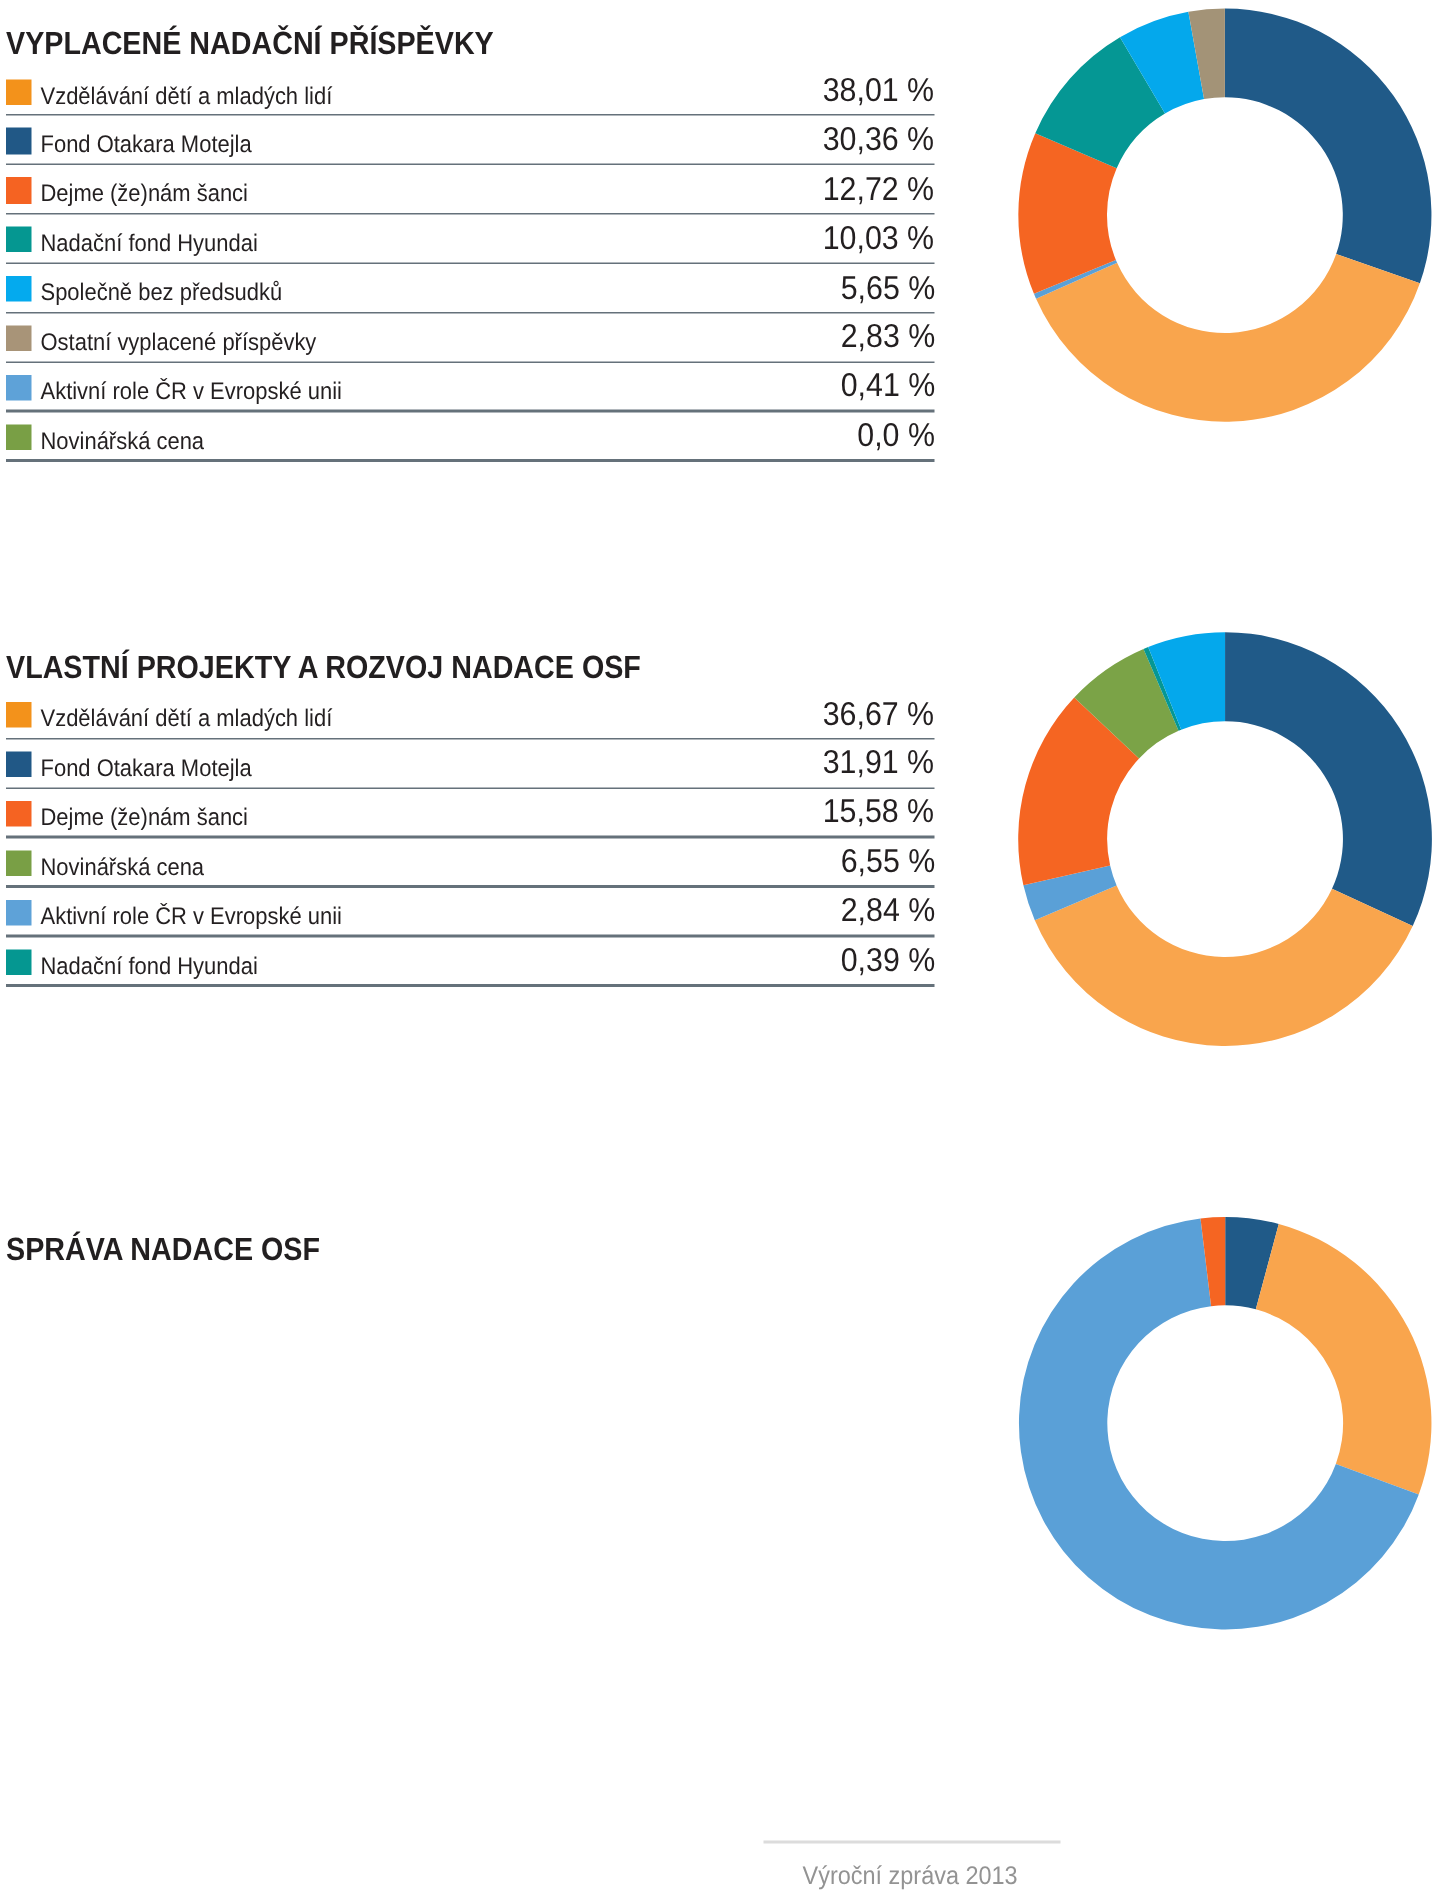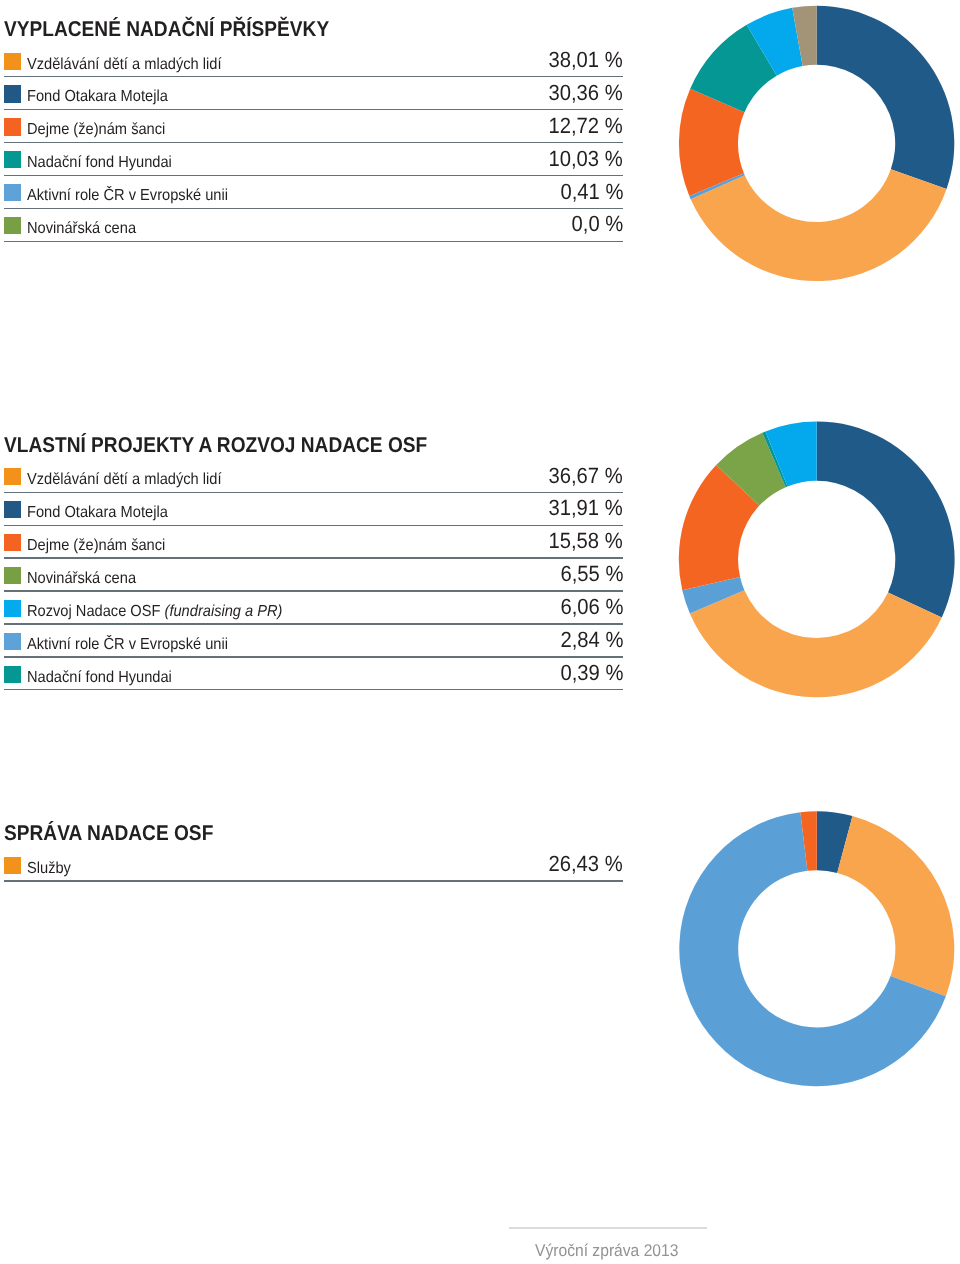--- a/index.html
+++ b/index.html
@@ -51,20 +51,32 @@
         <span class="val">12,72 %</span>
         <span class="rule"></span>
       </div>
       <div class="row">
         <span class="sw" style="background: rgb(5, 151, 145);"></span>
         <span class="lbl"><span>Nadační fond Hyundai</span></span>
         <span class="val">10,03 %</span>
         <span class="rule"></span>
       </div>
       <div class="row">
+        <span class="sw" style="background: rgb(4, 170, 238);"></span>
+        <span class="lbl"><span>Společně bez předsudků</span></span>
+        <span class="val">5,65 %</span>
+        <span class="rule"></span>
+      </div>
+      <div class="row">
+        <span class="sw" style="background: rgb(168, 148, 120);"></span>
+        <span class="lbl"><span>Ostatní vyplacené příspěvky</span></span>
+        <span class="val">2,83 %</span>
+        <span class="rule"></span>
+      </div>
+      <div class="row">
         <span class="sw" style="background: rgb(94, 162, 216);"></span>
         <span class="lbl"><span>Aktivní role ČR v Evropské unii</span></span>
         <span class="val">0,41 %</span>
         <span class="rule"></span>
       </div>
       <div class="row">
         <span class="sw" style="background: rgb(121, 159, 69);"></span>
         <span class="lbl"><span>Novinářská cena</span></span>
         <span class="val">0,0 %</span>
         <span class="rule"></span>
@@ -91,47 +103,35 @@
         <span class="val">15,58 %</span>
         <span class="rule"></span>
       </div>
       <div class="row">
         <span class="sw" style="background: rgb(121, 159, 69);"></span>
         <span class="lbl"><span>Novinářská cena</span></span>
         <span class="val">6,55 %</span>
         <span class="rule"></span>
       </div>
       <div class="row">
-        <span class="sw" style="background: rgb(4, 170, 238);"></span>
-        <span class="lbl"><span>Rozvoj Nadace OSF </span><i>(fundraising a PR)</i></span>
-        <span class="val">6,06 %</span>
-        <span class="rule"></span>
-      </div>
-      <div class="row">
         <span class="sw" style="background: rgb(94, 162, 216);"></span>
         <span class="lbl"><span>Aktivní role ČR v Evropské unii</span></span>
         <span class="val">2,84 %</span>
         <span class="rule"></span>
       </div>
       <div class="row">
         <span class="sw" style="background: rgb(5, 151, 145);"></span>
         <span class="lbl"><span>Nadační fond Hyundai</span></span>
         <span class="val">0,39 %</span>
         <span class="rule"></span>
       </div>
     </div>
 
   <div class="sec-title" style="top:823.4px">SPRÁVA NADACE OSF</div>
   <div class="legend" id="legend-2" style="top:848.1px">
-      <div class="row">
-        <span class="sw" style="background: rgb(243, 146, 27);"></span>
-        <span class="lbl"><span>Služby</span></span>
-        <span class="val">26,43 %</span>
-        <span class="rule"></span>
-      </div>
     </div>
 
   <svg class="donut" id="charts" style="left:0;top:0;width:960px;height:1264px" viewBox="0 0 960 1264">
       <path d="M 816.6 5.700000000000017 A 137.7 137.7 0 0 1 946.573244802236 188.877968683507 L 890.7895209982262 169.3591019500628 A 78.6 78.6 0 0 0 816.6 64.80000000000001 Z" fill="#205A88" aria-label="Fond Otakara Motejla"></path>
       <path d="M 946.573244802236 188.877968683507 A 137.7 137.7 0 0 1 690.7000366042959 199.17176003104385 L 744.7355328765261 175.23486084560673 A 78.6 78.6 0 0 0 890.7895209982262 169.3591019500628 Z" fill="#F9A54D" aria-label="Vzdělávání dětí a mladých lidí"></path>
       <path d="M 690.7000366042959 199.17176003104385 A 137.7 137.7 0 0 1 689.3053644506625 195.91062521396358 L 743.9394455034283 173.37338519838443 A 78.6 78.6 0 0 0 744.7355328765261 175.23486084560673 Z" fill="#5AA0D7" aria-label="Aktivní role ČR v Evropské unii"></path>
       <path d="M 689.3053644506625 195.91062521396358 A 137.7 137.7 0 0 1 690.1972031780296 88.77745011825559 L 744.44851248942 112.22111531804568 A 78.6 78.6 0 0 0 743.9394455034283 173.37338519838443 Z" fill="#F56522" aria-label="Dejme (že)nám šanci"></path>
       <path d="M 690.1972031780296 88.77745011825559 A 137.7 137.7 0 0 1 746.6603135214426 24.784106228207804 L 776.6780003107145 75.69332425226676 A 78.6 78.6 0 0 0 744.44851248942 112.22111531804568 Z" fill="#059794" aria-label="Nadační fond Hyundai"></path>
       <path d="M 746.6603135214426 24.784106228207804 A 137.7 137.7 0 0 1 792.2462254746712 7.870727640227329 L 802.698716937612 66.0390645789533 A 78.6 78.6 0 0 0 776.6780003107145 75.69332425226676 Z" fill="#04A8EC" aria-label="Společně bez předsudků"></path>
       <path d="M 792.2462254746712 7.870727640227329 A 137.7 137.7 0 0 1 816.6 5.700000000000017 L 816.6 64.80000000000001 A 78.6 78.6 0 0 0 802.698716937612 66.0390645789533 Z" fill="#A39377" aria-label="Ostatní vyplacené příspěvky"></path>

